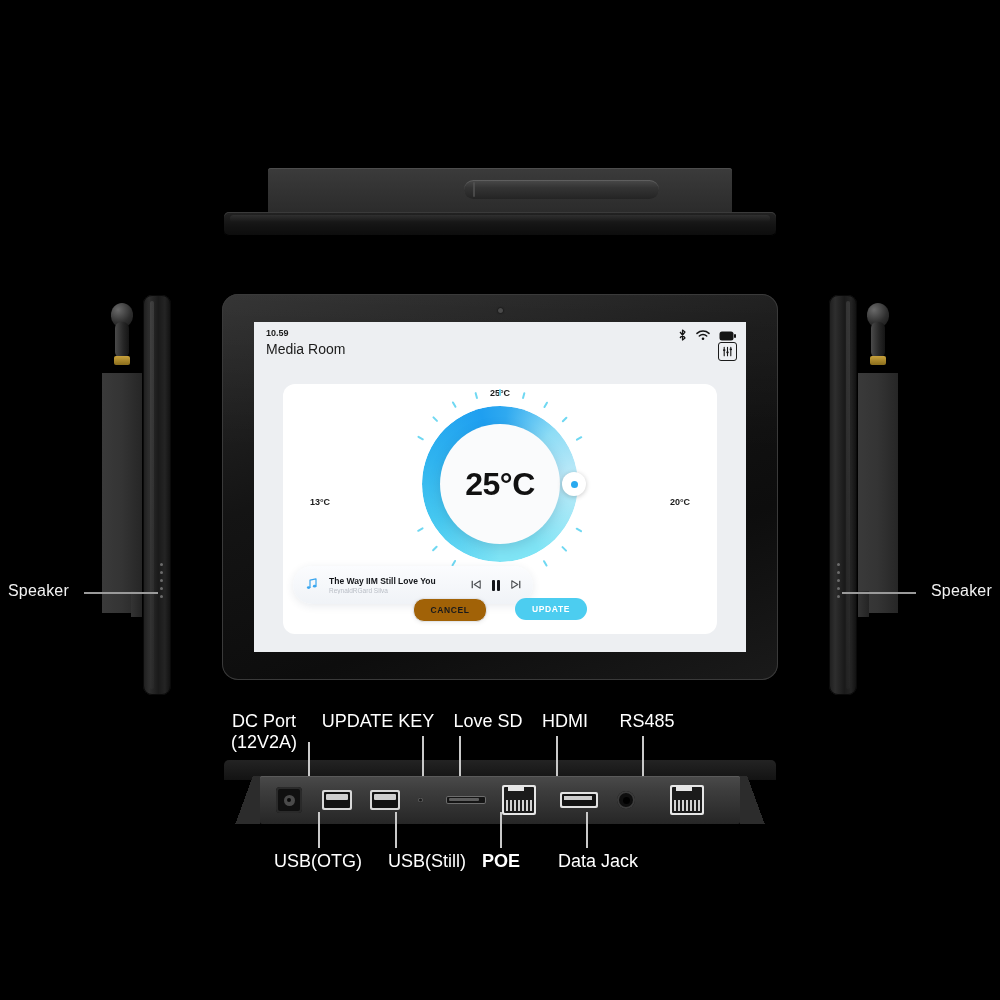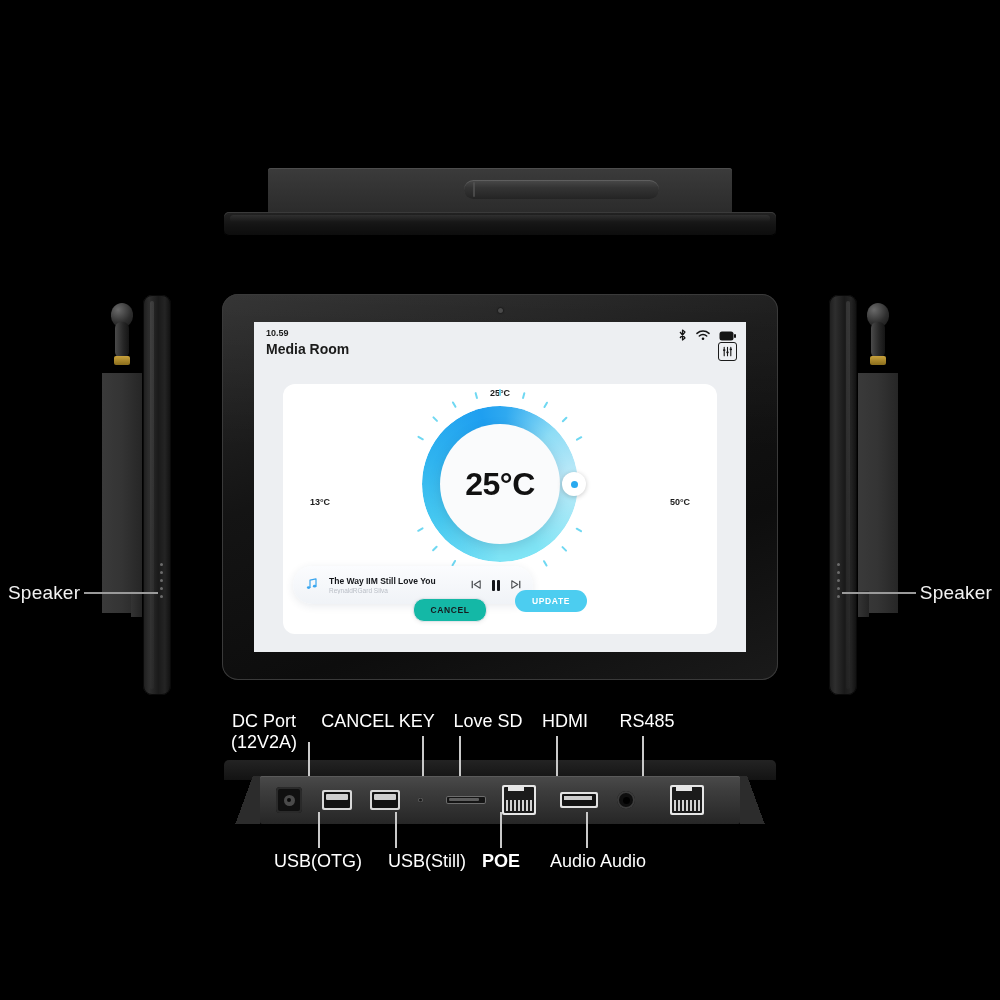--- a/index.html
+++ b/index.html
@@ -4,21 +4,21 @@
 <style>
   html,body{margin:0;padding:0;background:#000;}
   body{
     width:1000px;height:1000px;position:relative;overflow:hidden;
     font-family:"Liberation Sans",sans-serif;
     color:#fff;
   }
   .stage{position:absolute;inset:0;}
 
   
-  .callout{position:absolute;font-size:19px;color:#f2f2f2;white-space:nowrap;letter-spacing:.2px;}
+  .callout{position:absolute;font-size:16px;color:#f2f2f2;white-space:nowrap;letter-spacing:.2px;}
   .leader{position:absolute;background:#9a9a9a;}
 
   
   .topview{position:absolute;left:224px;top:168px;width:552px;height:68px;}
   .tv-back{
     position:absolute;left:44px;top:0;width:464px;height:48px;
     background:linear-gradient(180deg,#3b3b3b 0%,#333 45%,#2a2a2a 100%);
     border-radius:3px 3px 0 0;
     box-shadow:inset 0 1px 0 #4d4d4d;
   }
@@ -112,21 +112,21 @@
 
   .screen{
     position:absolute;left:32px;top:28px;width:492px;height:330px;
     background:#edeff2;overflow:hidden;
     font-family:"Liberation Sans",sans-serif;
   }
 
   
   .statusbar{position:absolute;left:0;top:0;width:100%;height:46px;}
   .clock{position:absolute;left:12px;top:6px;font-size:9px;font-weight:bold;color:#1b1b1b;}
-  .room{position:absolute;left:12px;top:19px;font-size:14px;font-weight:bold;color:#1b1b1b;}
+  .room{position:absolute;left:12px;top:19px;font-size:14px;font-weight:normal;color:#1b1b1b;}
   .sys-icons{position:absolute;right:10px;top:5px;display:flex;align-items:center;gap:9px;}
   .eq-btn{
     position:absolute;right:9px;top:20px;width:17px;height:17px;border-radius:3px;
     border:1.5px solid #1b1b1b;display:flex;align-items:center;justify-content:center;background:#edeff2;
   }
   .page-title{
     position:absolute;left:0;top:31px;width:100%;text-align:center;
     font-size:19px;font-weight:bold;color:#111;letter-spacing:.3px;
   }
 
@@ -180,21 +180,21 @@
   .p-prev,.p-next{font-size:9px;opacity:.75;}
   .p-pause{display:flex;gap:2.5px;}
   .p-pause i{display:block;width:3px;height:11px;background:#15171b;border-radius:1px;}
 
   
   .btn-row{position:absolute;left:0;bottom:12px;width:100%;display:flex;justify-content:center;gap:28px;}
   .btn{
     width:72px;height:22px;border-radius:11px;font-size:8.5px;font-weight:bold;
     letter-spacing:.6px;display:flex;align-items:center;justify-content:center;
   }
-  .btn-cancel{background:#14b8a6;color:#17191d;border:1px solid #e2e5ea;box-shadow:0 1px 4px rgba(0,0,0,.07);margin-top:8px;}
+  .btn-cancel{background:#a16207;color:#17191d;border:1px solid #e2e5ea;box-shadow:0 1px 4px rgba(0,0,0,.07);}
   .btn-confirm{background:#4ccdf0;color:#fff;}
 
   
   .iobar{position:absolute;left:224px;top:760px;width:552px;height:68px;}
   .io-back{
     position:absolute;left:0;top:0;width:552px;height:20px;
     background:linear-gradient(180deg,#232323,#131313);
     border-radius:5px 5px 0 0;
   }
   .io-face{
@@ -333,21 +333,21 @@
             <rect x="7.7" y="2.6" width="2.2" height="1.5" fill="#141414"></rect>
           </svg>
         </div>
       </div>
 
 
       <div class="card">
 
         <div class="lbl-top">25°C</div>
         <div class="lbl-left">13°C</div>
-        <div class="lbl-right">50°C</div>
+        <div class="lbl-right">20°C</div>
 
         <div class="dial-wrap">
           <div class="ticks" id="ticks">
               <span class="tick" style="background: rgb(111, 216, 242); transform: rotate(0deg);"></span>
               <span class="tick" style="background: rgb(111, 216, 242); transform: rotate(15deg);"></span>
               <span class="tick" style="background: rgb(111, 216, 242); transform: rotate(30deg);"></span>
               <span class="tick" style="background: rgb(111, 216, 242); transform: rotate(45deg);"></span>
               <span class="tick" style="background: rgb(111, 216, 242); transform: rotate(60deg);"></span>
               <span class="tick" style="background: rgb(111, 216, 242); transform: rotate(120deg);"></span>
               <span class="tick" style="background: rgb(111, 216, 242); transform: rotate(135deg);"></span>
@@ -440,21 +440,21 @@
     </div>
   </div>
 
   <div class="io-label" style="left:225px;top:711px;width:78px;text-align:center;">
     <div>DC Port</div>
     <div>(12V2A)</div>
   </div>
   <div class="io-line" style="left:308px;top:742px;height:34px;"></div>
 
   <div class="io-label" style="left:318px;top:711px;width:120px;">
-    <div>CANCEL KEY</div>
+    <div>UPDATE KEY</div>
   </div>
   <div class="io-line" style="left:422px;top:736px;height:40px;"></div>
 
   <div class="io-label" style="left:442px;top:711px;width:92px;">
     <div>Love SD</div>
   </div>
   <div class="io-line" style="left:459px;top:736px;height:40px;"></div>
 
   <div class="io-label" style="left:534px;top:711px;width:62px;">
     <div>HDMI</div>
@@ -469,15 +469,15 @@
   <div class="io-line" style="left:318px;top:812px;height:36px;"></div>
   <div class="io-label" style="left:263px;top:851px;width:110px;">USB(OTG)</div>
 
   <div class="io-line" style="left:395px;top:812px;height:36px;"></div>
   <div class="io-label" style="left:372px;top:851px;width:110px;">USB(Still)</div>
 
   <div class="io-line" style="left:500px;top:812px;height:36px;"></div>
   <div class="io-label" style="left:475px;top:851px;width:52px;font-weight:bold;">POE</div>
 
   <div class="io-line" style="left:586px;top:812px;height:36px;"></div>
-  <div class="io-label" style="left:536px;top:851px;width:124px;">Audio Audio</div>
+  <div class="io-label" style="left:536px;top:851px;width:124px;">Data Jack</div>
 
 </div>
 
 </body></html>

